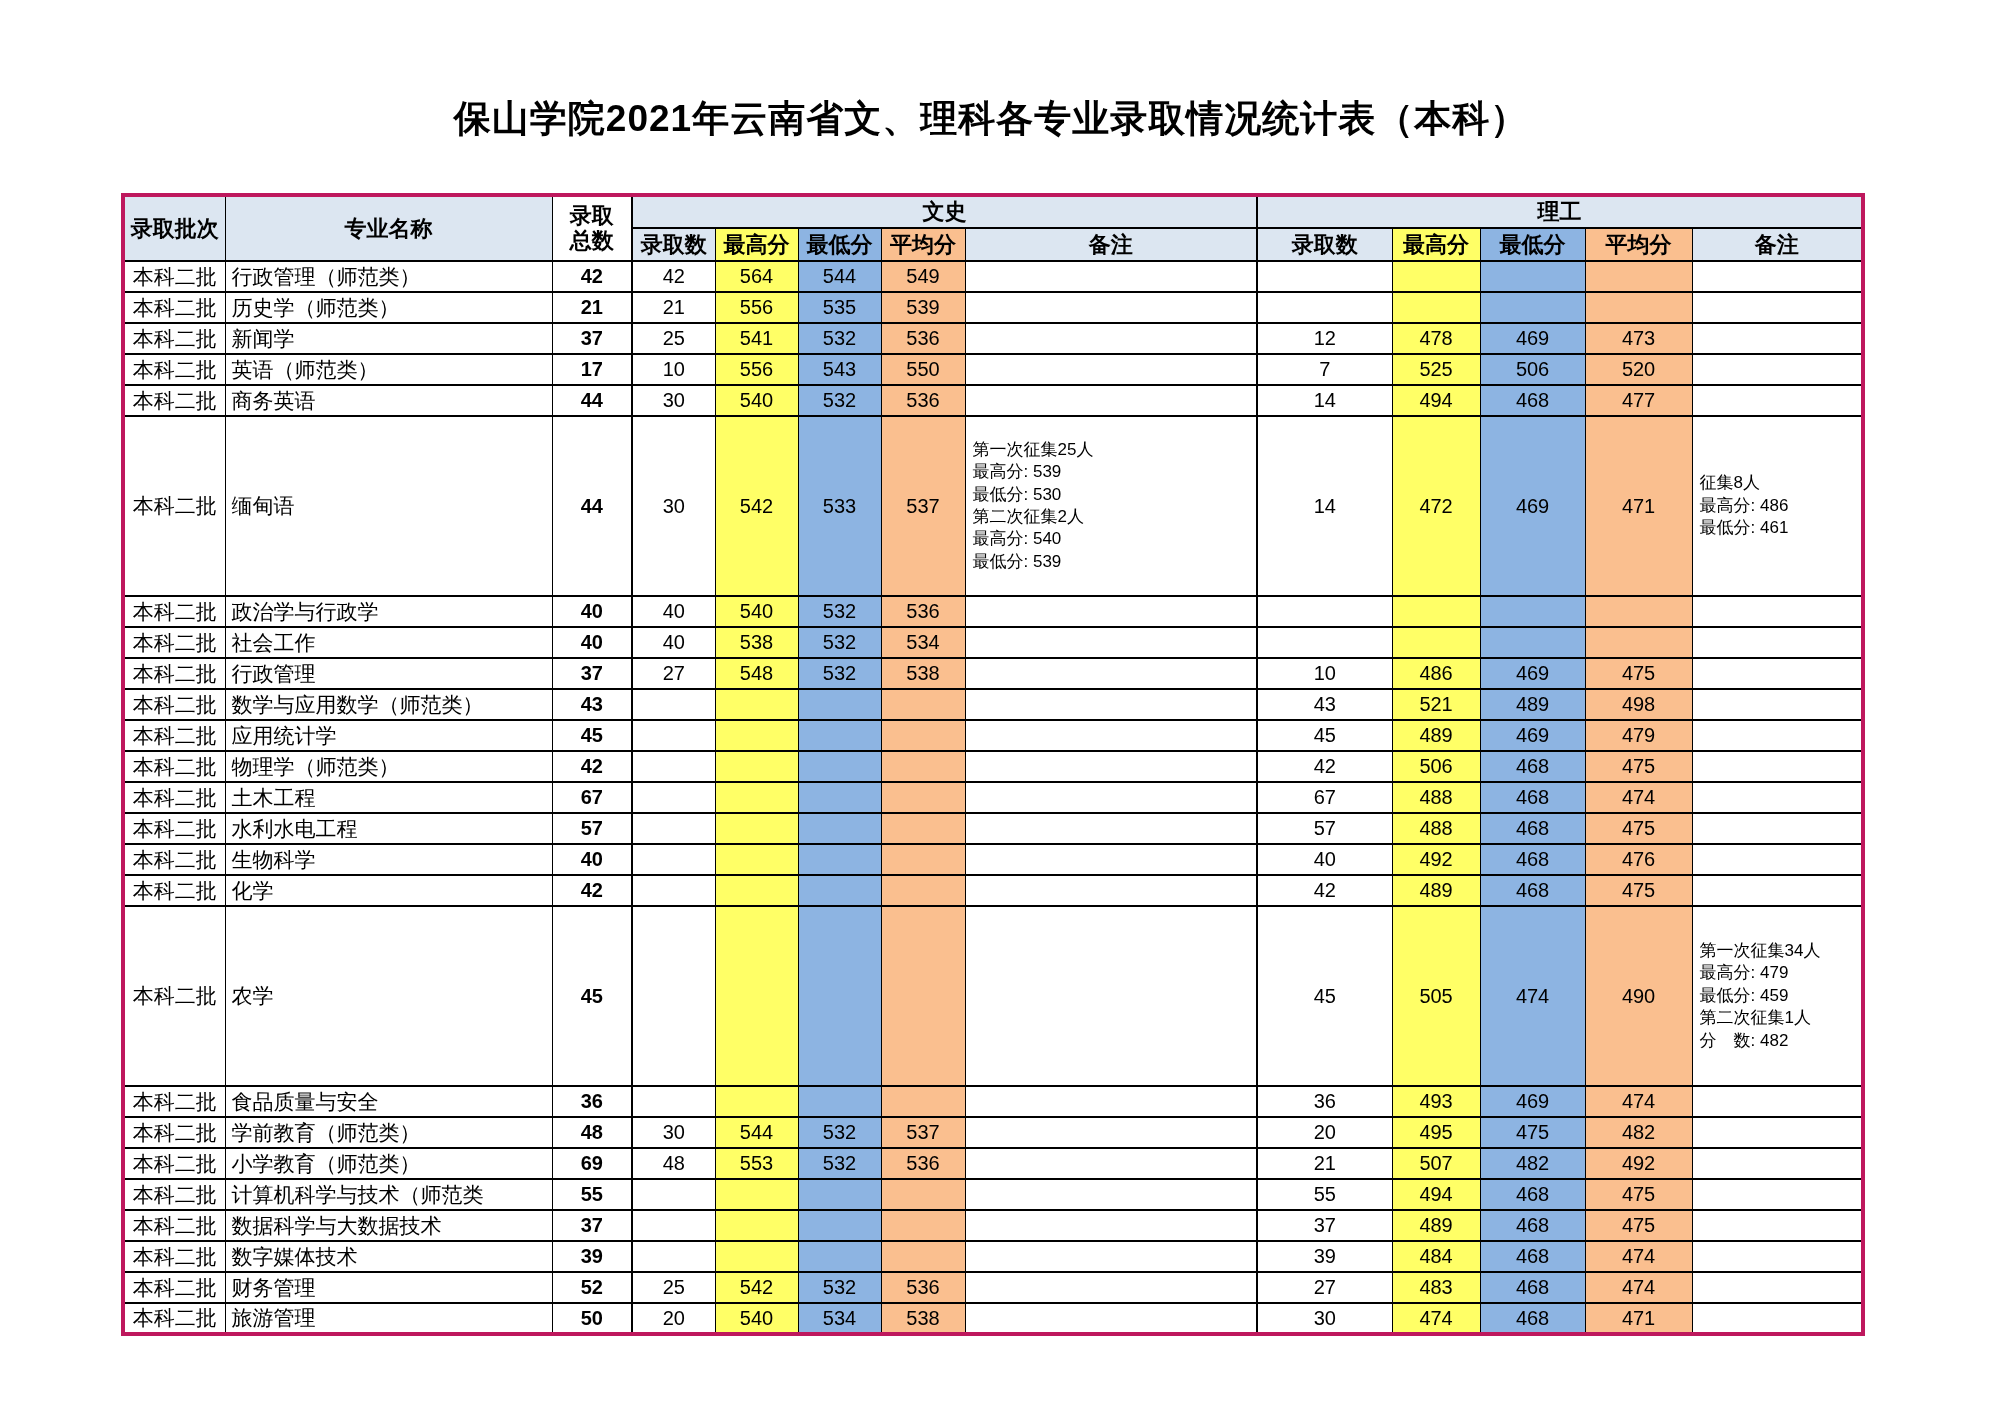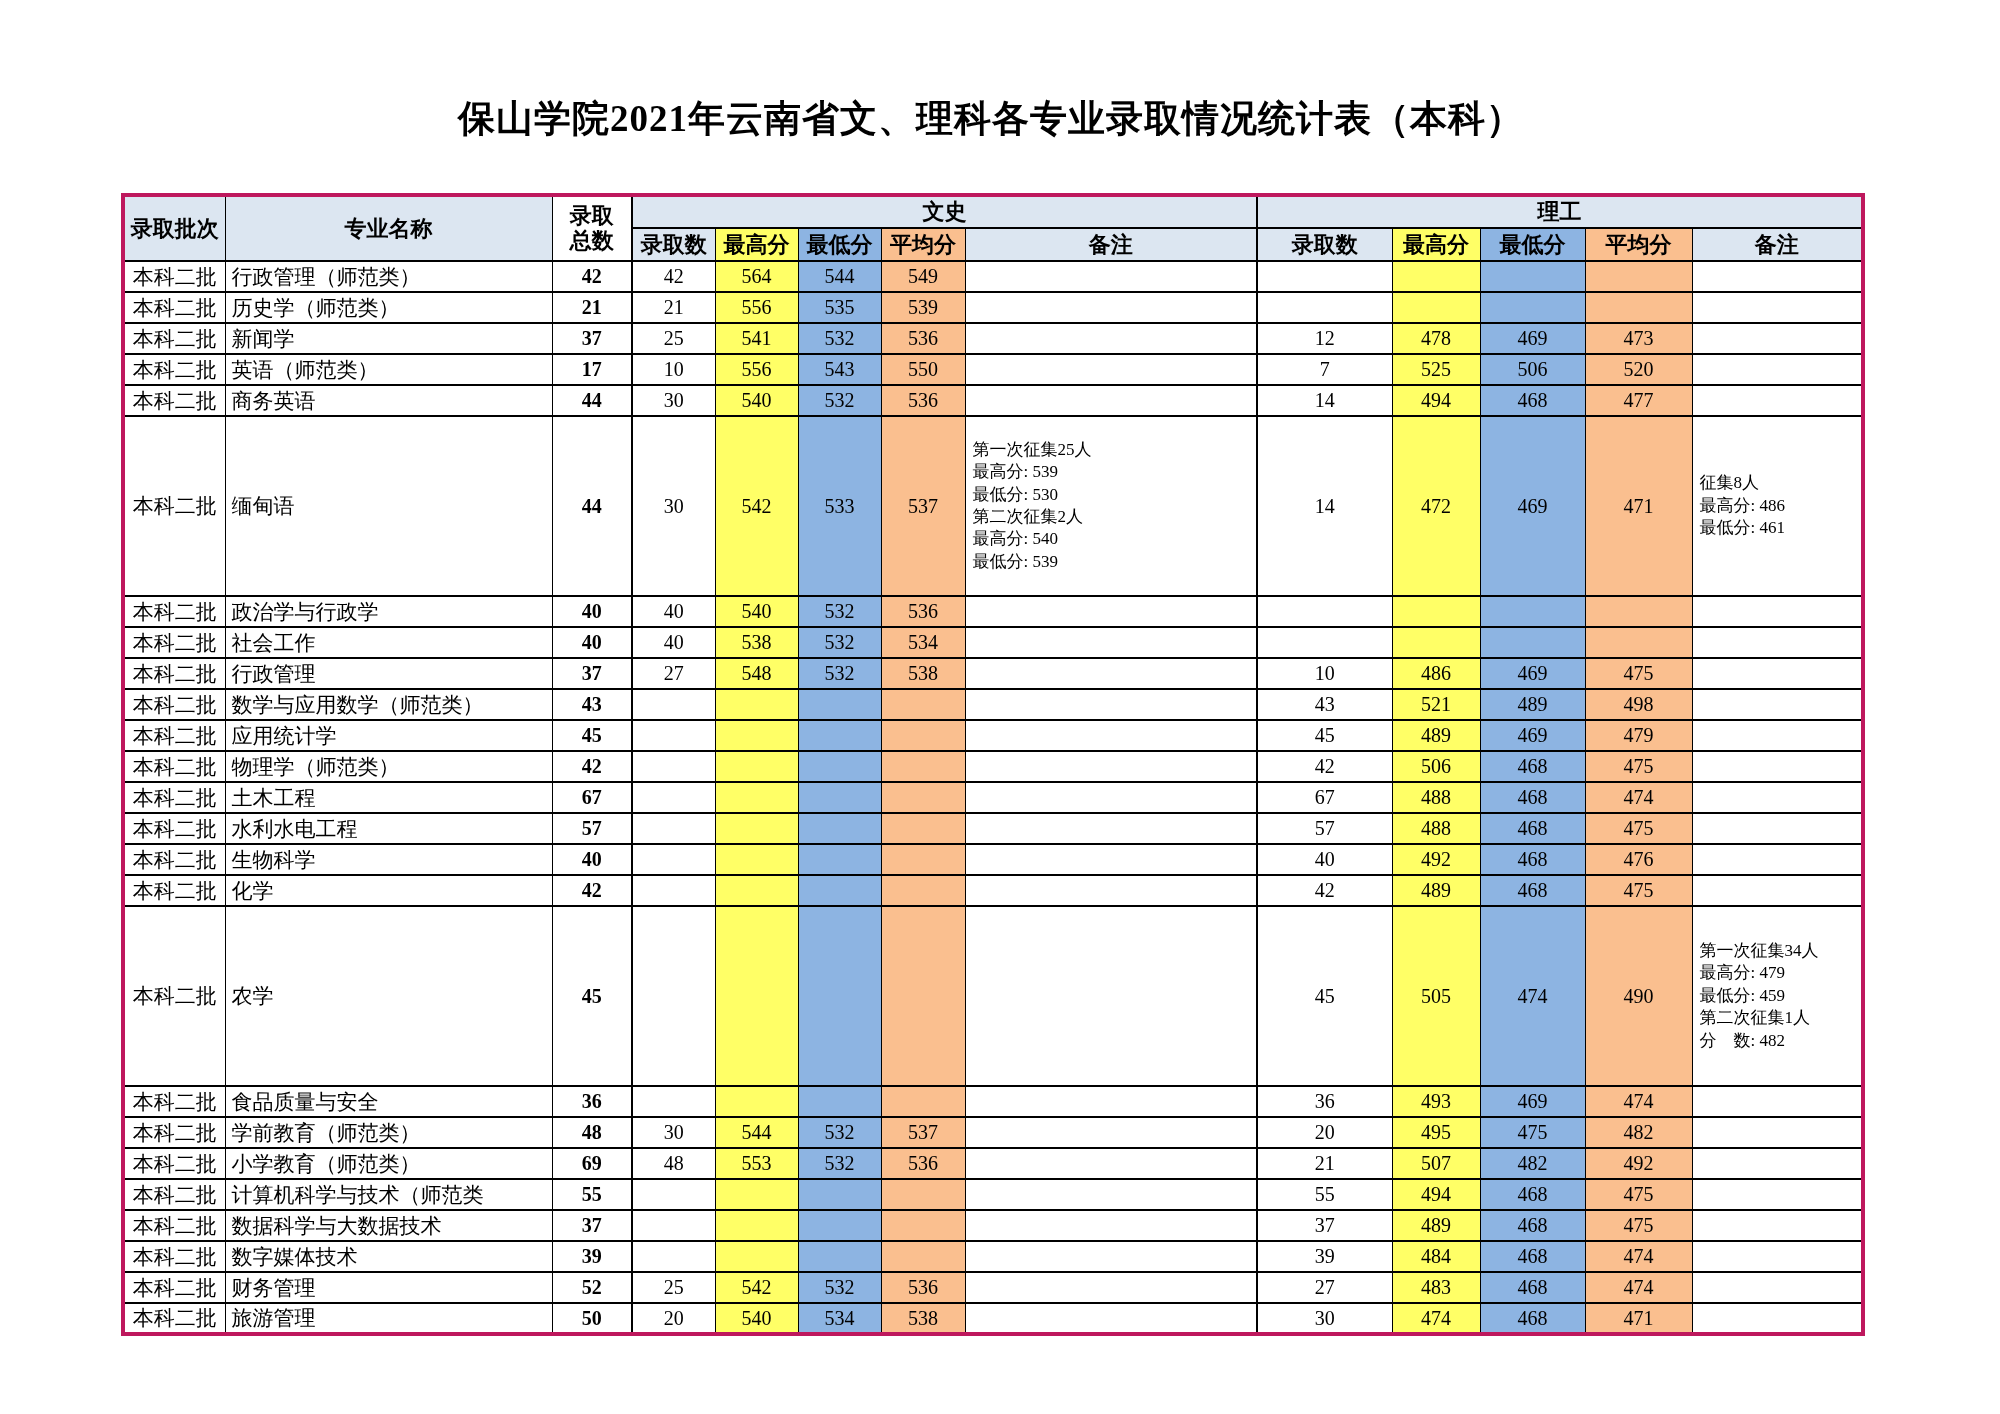--- a/index.html
+++ b/index.html
@@ -1,18 +1,18 @@
 <!DOCTYPE html>
 <html style="--header-bg: #DCE6F1; --max-bg: #FFFF66; --min-bg: #8DB4E2; --avg-bg: #FABF8F;"><head>
 <meta charset="utf-8">
 <style>
   html,body { margin:0; padding:0; background:#ffffff; }
   .page {
     position:relative; width:2000px; height:1414px; background:#ffffff; overflow:hidden;
-    font-family:Liberation Serif, serif; color:#000;
+    font-family:Liberation Sans, sans-serif; color:#000;
   }
   .title {
     position:absolute; left:121px; top:94px; width:1740px;
     text-align:center; font-size:37px; font-weight:bold; letter-spacing:1px;
     white-space:nowrap;
   }
   table.stats {
     position:absolute; left:121px; top:193px; width:1740px;
     border-collapse:collapse; table-layout:fixed;
     border:4px solid #be185d;

